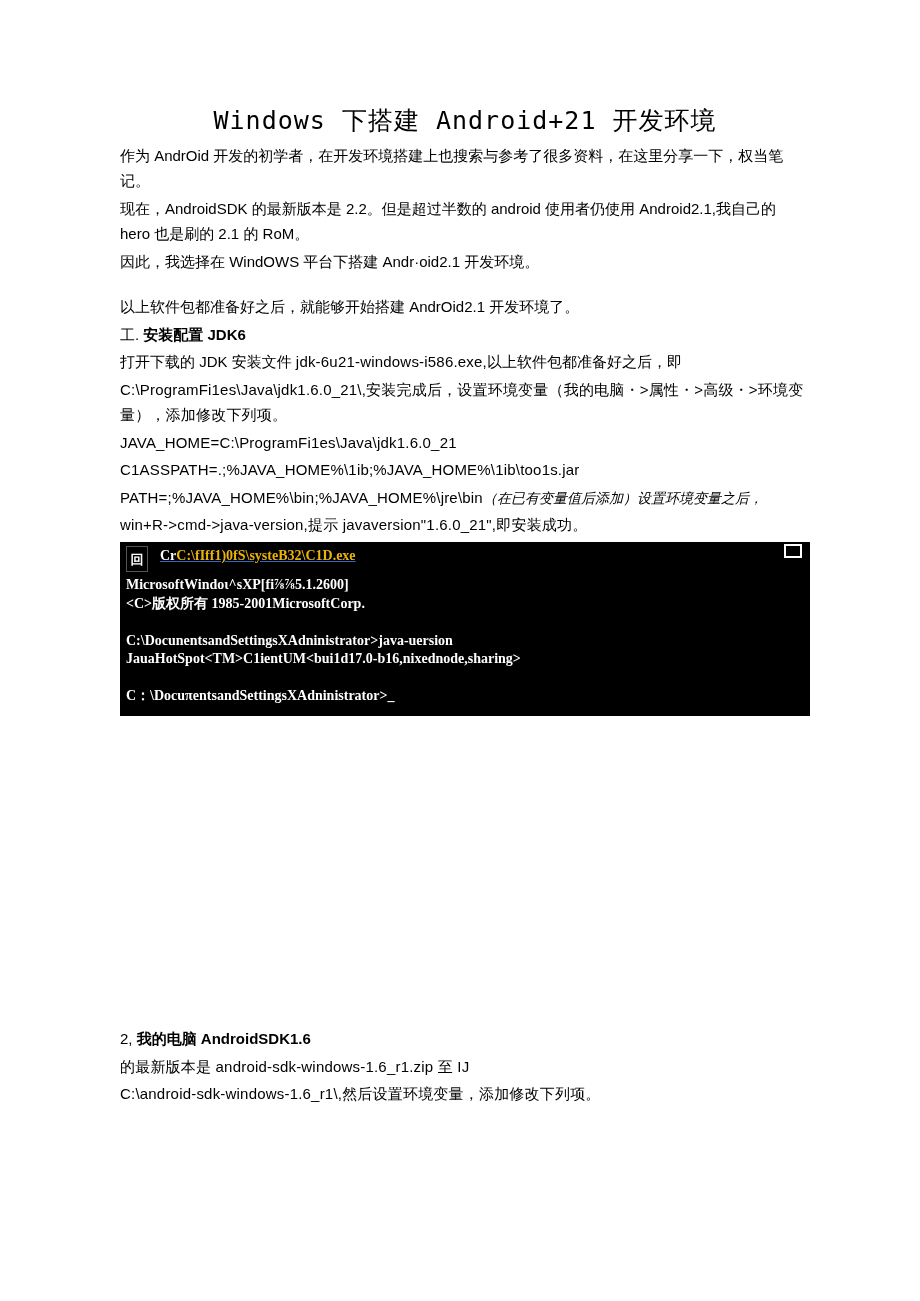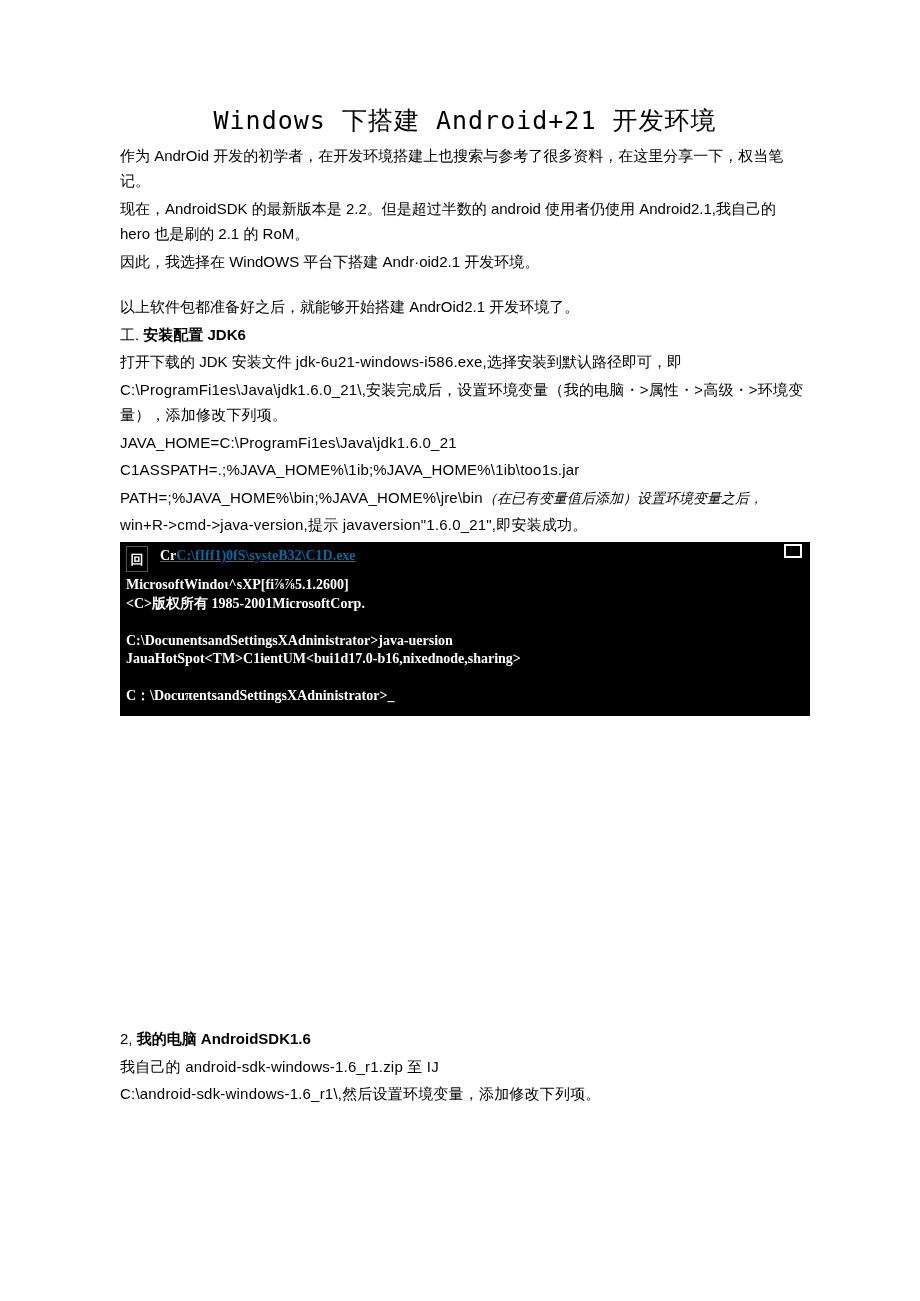--- a/index.html
+++ b/index.html
@@ -39,21 +39,21 @@
     .term-titlebar {
       padding: 2px 6px 2px 40px;
       position: relative;
       height: 22px;
     }
     .term-title-text {
       text-decoration: underline;
       text-decoration-color: #3366cc;
       color: #fff;
     }
-    .term-title-link { color: #0369a1; }
+    .term-title-link { color: #eab308; }
     .term-box-icon {
       position: absolute;
       right: 8px;
       top: 2px;
       width: 18px;
       height: 14px;
       border: 2px solid #fff;
     }
     .term-back-icon {
       position: absolute;
@@ -88,21 +88,21 @@
 
 <div class="gap"></div>
 
 <div class="para">以上软件包都准备好之后，就能够开始搭建 AndrOid2.1 开发环境了。</div>
 
 <div class="para">
   <span class="normal">工. </span><span class="section-label">安装配置 JDK6</span>
 </div>
 
 <div class="para">
-  <span>打开下载的 JDK 安装文件 </span><span class="ascii">jdk-6u21-windows-i586.exe,</span><span>选择安装到默认路径即可，即</span>
+  <span>打开下载的 JDK 安装文件 </span><span class="ascii">jdk-6u21-windows-i586.exe,</span><span>以上软件包都准备好之后，即</span>
 </div>
 
 <div class="para ascii">C:\ProgramFi1es\Java\jdk1.6.0_21\,安装完成后，设置环境变量（我的电脑・&gt;属性・&gt;高级・&gt;环境变量），添加修改下列项。</div>
 
 <div class="para ascii">JAVA_HOME=C:\ProgramFi1es\Java\jdk1.6.0_21</div>
 <div class="para ascii">C1ASSPATH=.;%JAVA_HOME%\1ib;%JAVA_HOME%\1ib\too1s.jar</div>
 <div class="para">
   <span class="ascii">PATH=;%JAVA_HOME%\bin;%JAVA_HOME%\jre\bin</span><span class="small-note">（在已有变量值后添加）设置环境变量之后，</span>
 </div>
 <div class="para ascii">win+R-&gt;cmd-&gt;java-version,提示 javaversion"1.6.0_21",即安装成功。</div>
@@ -124,14 +124,14 @@
     <div class="term-spacer"></div>
     <div class="term-line">C：\DocuπentsandSettingsXAdninistrator&gt;_</div>
   </div>
 </div>
 
 <div class="placeholder"></div>
 
 <div class="para">
   <span class="normal">2, </span><span class="section-label">我的电脑 AndroidSDK1.6</span>
 </div>
-<div class="para ascii">我自己的 android-sdk-windows-1.6_r1.zip 至 IJ</div>
+<div class="para ascii">的最新版本是 android-sdk-windows-1.6_r1.zip 至 IJ</div>
 <div class="para ascii">C:\android-sdk-windows-1.6_r1\,然后设置环境变量，添加修改下列项。</div>
 
 </body></html>

